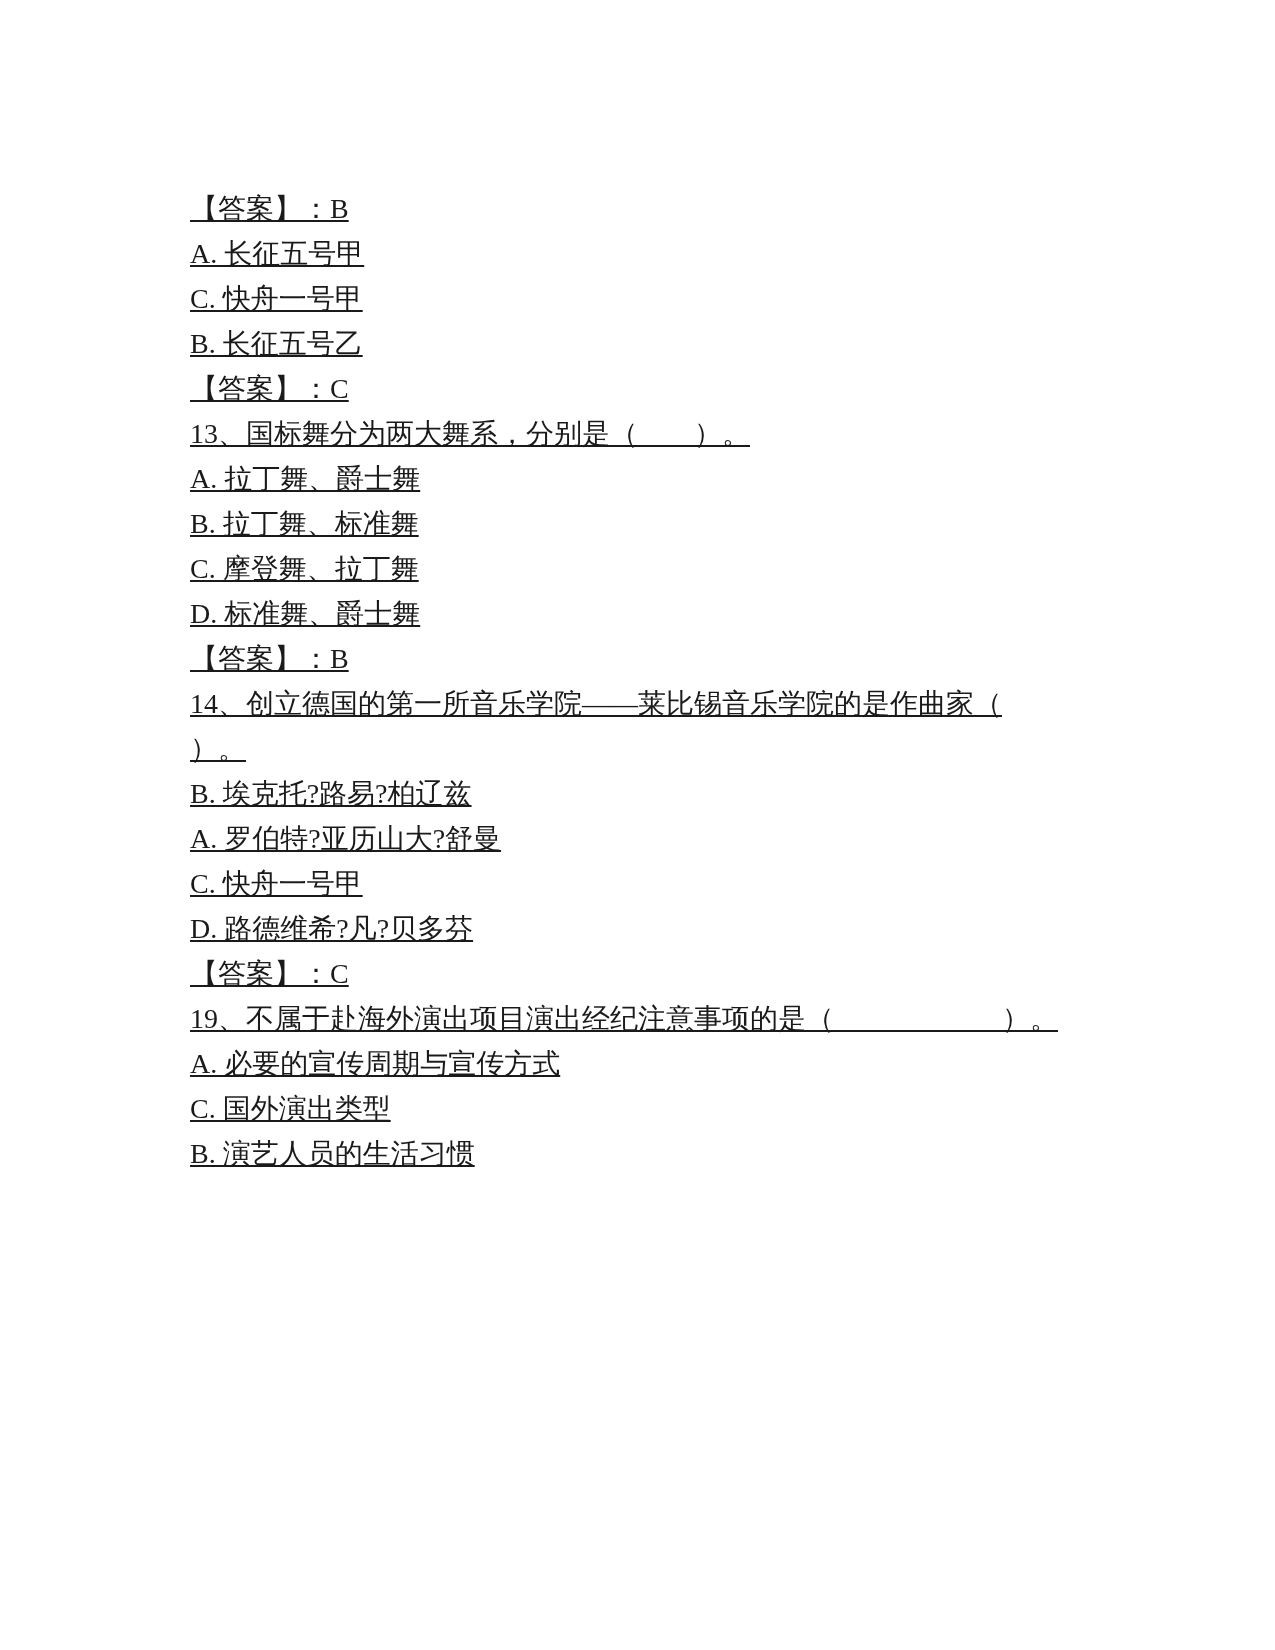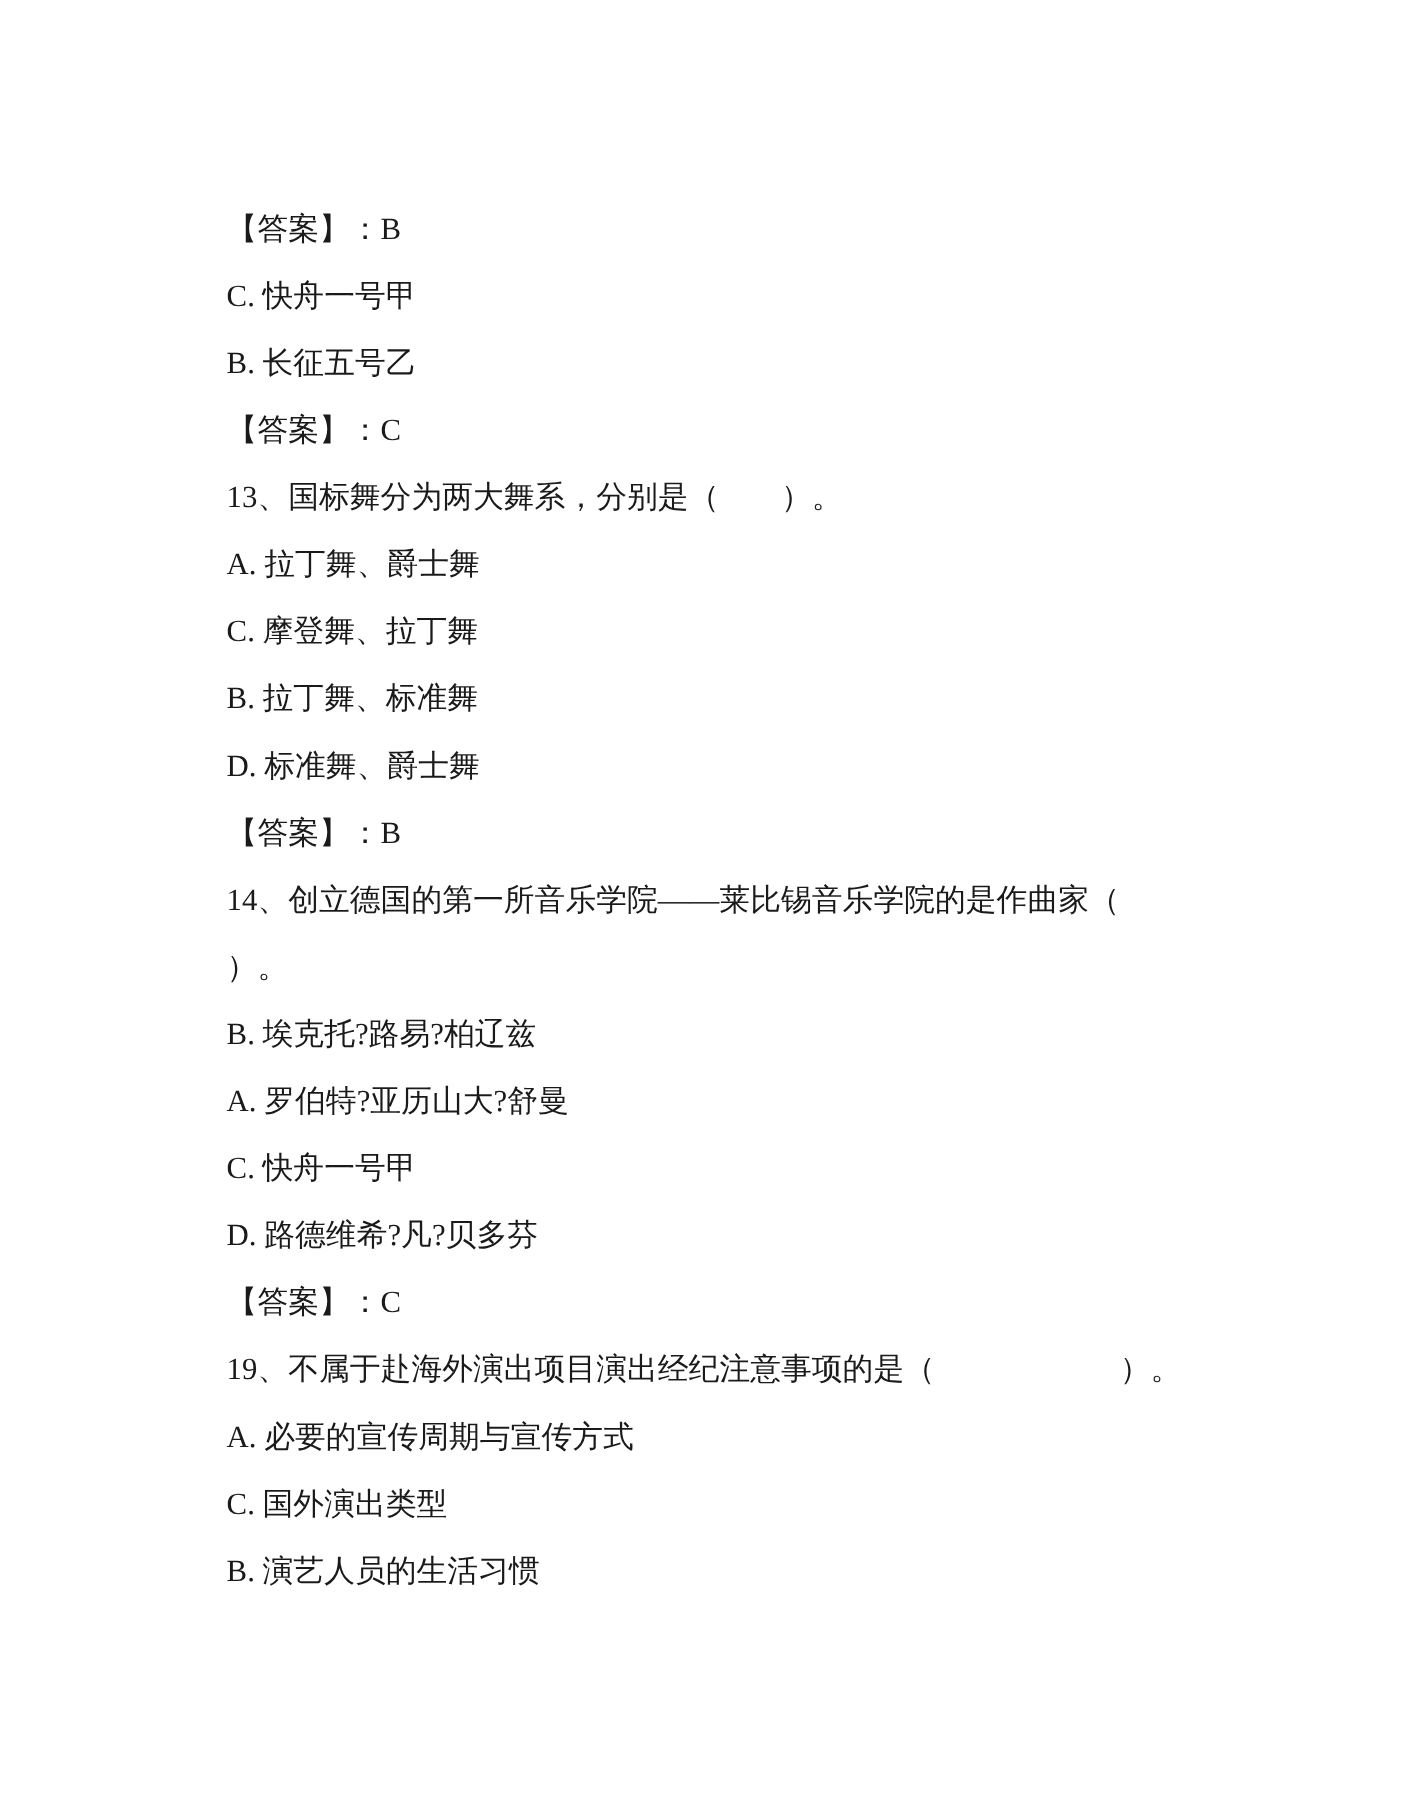--- a/index.html
+++ b/index.html
@@ -17,52 +17,54 @@
     width: 1275px;
     height: 1650px;
     padding: 186px 150px 0 190px;
     font-family: "Liberation Serif", "DejaVu Serif", serif;
     font-size: 28px;
     line-height: 45px;
     color: #1a1a1a;
     font-weight: 400;
   }
   .doc p {
-    margin: 16px;
+    margin: 0;
     white-space: nowrap;
+    text-decoration: underline;
   }
   .answer {
     margin-top: 36px;
     margin-bottom: 18px;
   }
   .answer.first {
     margin-top: 0;
   }
   section.question {
     margin: 0;
   }
 </style>
 </head>
 <body>
 
 <main class="doc">
 
   <p class="answer first">【答案】：B</p>
 
   <section class="question">
+    <p>A. 长征五号甲</p>
     <p>C. 快舟一号甲</p>
     <p>B. 长征五号乙</p>
     <p class="answer">【答案】：C</p>
   </section>
 
   <section class="question">
     <p>13、国标舞分为两大舞系，分别是（　　）。</p>
     <p>A. 拉丁舞、爵士舞</p>
+    <p>B. 拉丁舞、标准舞</p>
     <p>C. 摩登舞、拉丁舞</p>
-    <p>B. 拉丁舞、标准舞</p>
     <p>D. 标准舞、爵士舞</p>
     <p class="answer">【答案】：B</p>
   </section>
 
   <section class="question">
     <p>14、创立德国的第一所音乐学院——莱比锡音乐学院的是作曲家（</p>
     <p>）。</p>
     <p>B. 埃克托?路易?柏辽兹</p>
     <p>A. 罗伯特?亚历山大?舒曼</p>
     <p>C. 快舟一号甲</p>

